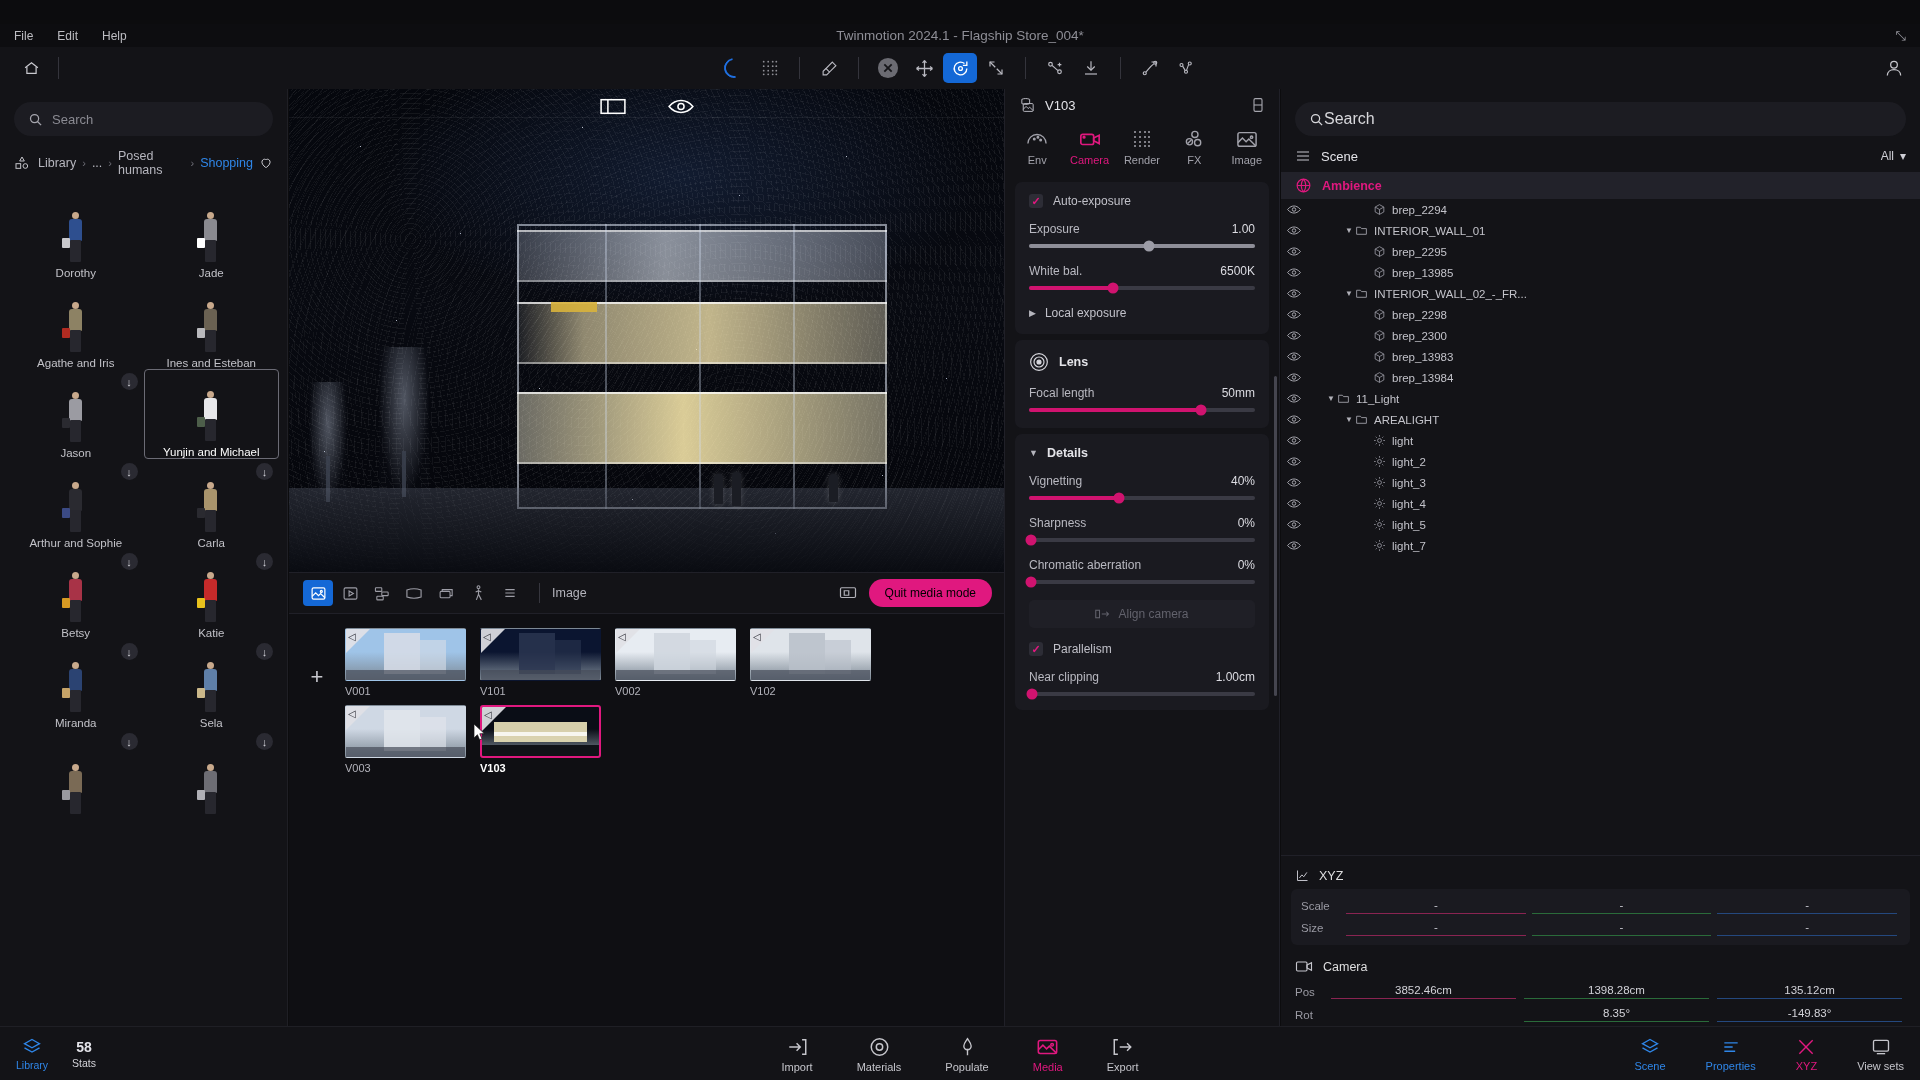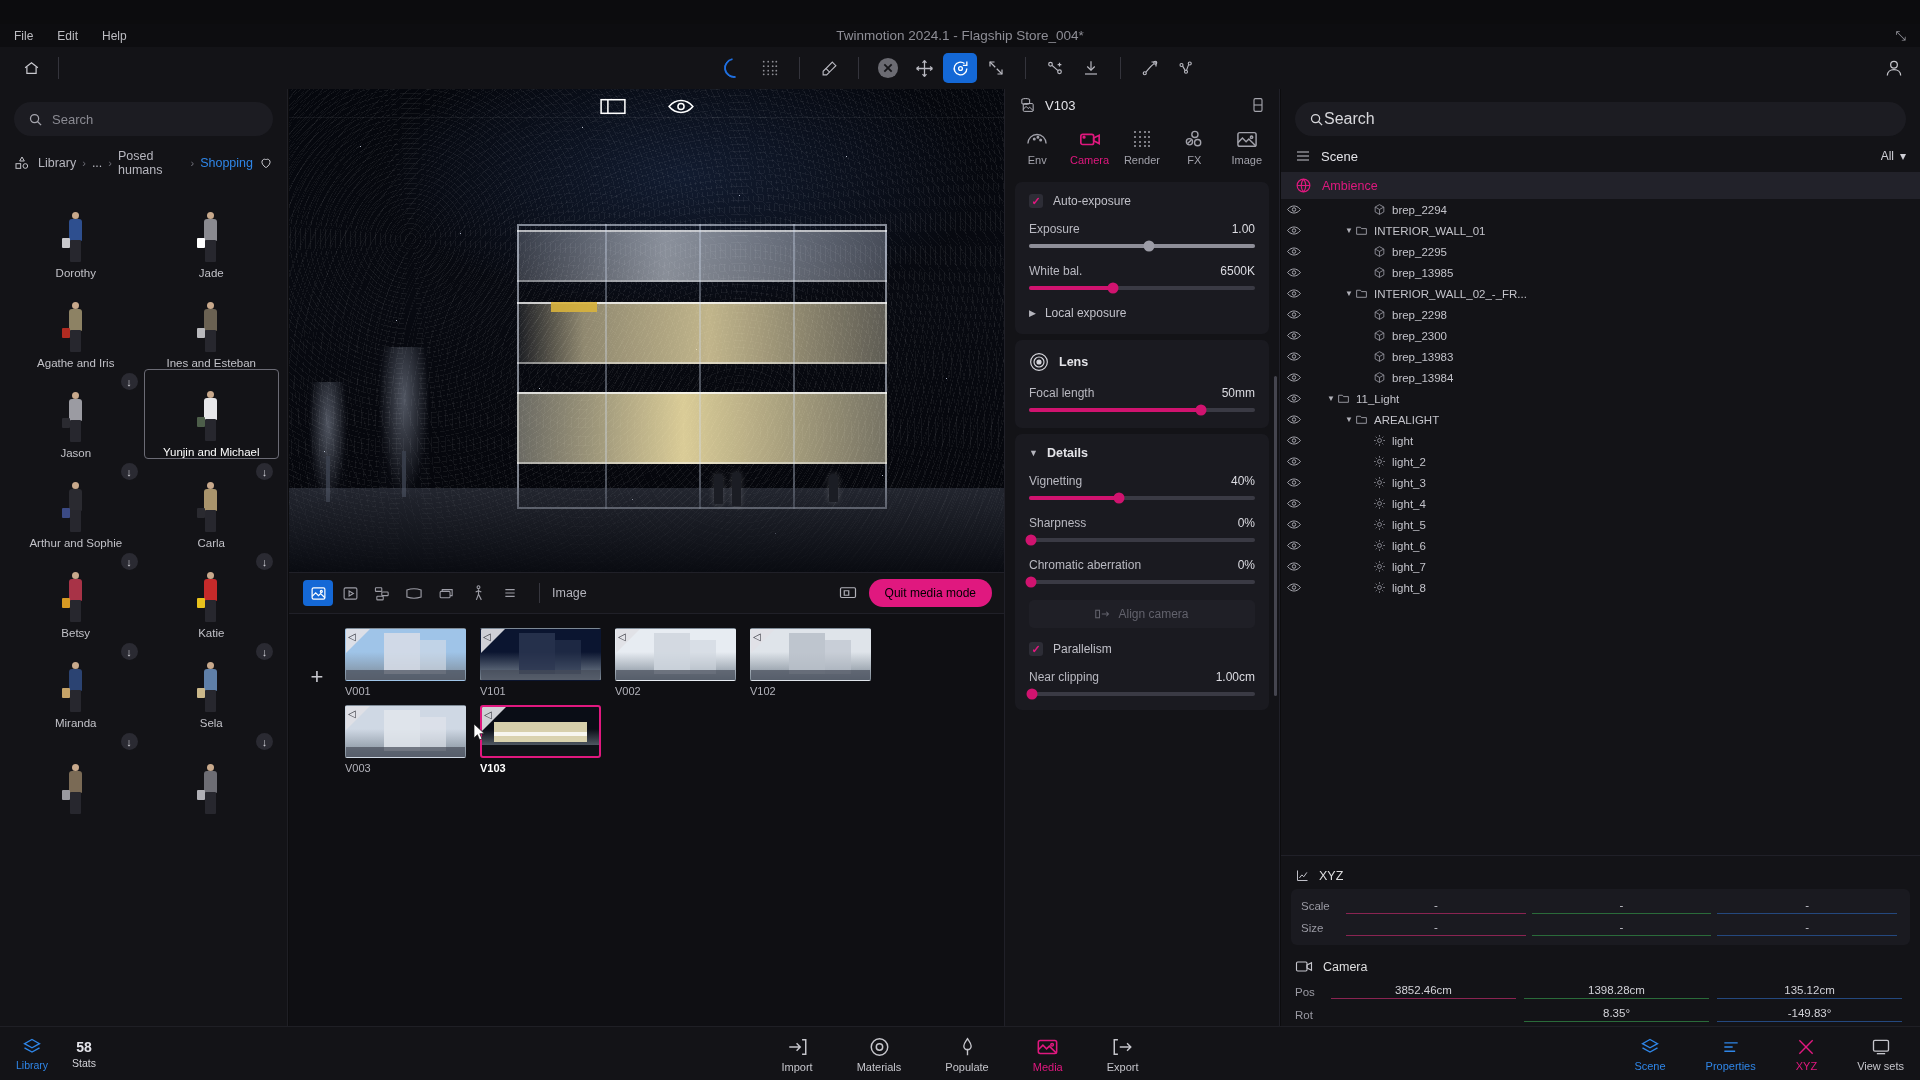--- a/index.html
+++ b/index.html
@@ -267,21 +267,21 @@
     position: absolute; top: 89px; left: 1281px; right: 0; bottom: 54px;
     background: #131317; display: flex; flex-direction: column; overflow: hidden;
   }
   .sc-search { margin: 13px 14px 0 14px; height: 34px; background: #1c1c22;
     border-radius: 17px; display: flex; align-items: center; padding: 0 14px; }
   .sc-head { display: flex; align-items: center; padding: 12px 14px 8px 14px; gap: 10px; }
   .sc-head .nm { font-size: 13px; color: #e3e3e8; }
   .sc-head .all { margin-left: auto; font-size: 12px; color: #cfcfd6; display:flex; align-items:flex-start; gap:6px;}
   .amb-row { display: flex; align-items: center; gap: 10px; padding: 5px 14px;
     background: #22222a; }
-  .amb-row .nm { color: #e0187f; font-size: 12.5px; font-weight: normal; }
+  .amb-row .nm { color: #e0187f; font-size: 12.5px; font-weight: bold; }
   .tree-row { display: flex; align-items: center; height: 21px; font-size: 11.5px;
     color: #c3c3ca; padding-right: 10px; }
   .eye { width: 26px; min-width: 26px; display: flex; justify-content: center;
     color: #b7b7bf; }
   .ind { display: inline-block; }
   .caret { width: 12px; min-width: 12px; font-size: 8px; color: #b0b0b8; text-align:center;}
   .titem { display: flex; align-items: center; gap: 6px; }
   .ticon-s { color: #9d9da6; display: flex; }
   .sc-divider { height: 1px; background: #202028; margin: 4px 0; }
 
@@ -1333,59 +1333,21 @@
           </span>
           <span class="ind" style="width: 54px;"></span>
           <span class="caret"></span>
           <span class="titem">
             <span class="ticon-s">
               <svg width="13" height="13" viewBox="0 0 24 24" fill="none" stroke="currentColor" stroke-width="1.5">
                 <circle cx="12" cy="12" r="3.6"></circle>
                 <path d="M12 2v3M12 19v3M2 12h3M19 12h3M5 5l2 2M17 17l2 2M19 5l-2 2M7 17l-2 2"></path>
               </svg>
             </span>
-            <span>light_6</span>
-          </span>
-        </div>
-        <div class="tree-row">
-          <span class="eye">
-            <svg width="14" height="11" viewBox="0 0 24 16" fill="none" stroke="currentColor" stroke-width="1.5">
-              <path d="M1 8c4-5 8-6 11-6s7 1 11 6c-4 5-8 6-11 6s-7-1-11-6z"></path>
-              <circle cx="12" cy="8" r="3"></circle>
-            </svg>
-          </span>
-          <span class="ind" style="width: 54px;"></span>
-          <span class="caret"></span>
-          <span class="titem">
-            <span class="ticon-s">
-              <svg width="13" height="13" viewBox="0 0 24 24" fill="none" stroke="currentColor" stroke-width="1.5">
-                <circle cx="12" cy="12" r="3.6"></circle>
-                <path d="M12 2v3M12 19v3M2 12h3M19 12h3M5 5l2 2M17 17l2 2M19 5l-2 2M7 17l-2 2"></path>
-              </svg>
-            </span>
             <span>light_7</span>
-          </span>
-        </div>
-        <div class="tree-row">
-          <span class="eye">
-            <svg width="14" height="11" viewBox="0 0 24 16" fill="none" stroke="currentColor" stroke-width="1.5">
-              <path d="M1 8c4-5 8-6 11-6s7 1 11 6c-4 5-8 6-11 6s-7-1-11-6z"></path>
-              <circle cx="12" cy="8" r="3"></circle>
-            </svg>
-          </span>
-          <span class="ind" style="width: 54px;"></span>
-          <span class="caret"></span>
-          <span class="titem">
-            <span class="ticon-s">
-              <svg width="13" height="13" viewBox="0 0 24 24" fill="none" stroke="currentColor" stroke-width="1.5">
-                <circle cx="12" cy="12" r="3.6"></circle>
-                <path d="M12 2v3M12 19v3M2 12h3M19 12h3M5 5l2 2M17 17l2 2M19 5l-2 2M7 17l-2 2"></path>
-              </svg>
-            </span>
-            <span>light_8</span>
           </span>
         </div>
       </div>
 
     <div class="sc-divider"></div>
     <div class="xyz-head">
       <span style="color:#c0c0c8;display:flex">
         <svg width="15" height="15" viewBox="0 0 24 24" fill="none" stroke="currentColor" stroke-width="1.6">
           <path d="M4 20V4M4 20h16"></path>
             <path d="M7 16l4-5 3 3 5-7"></path>

